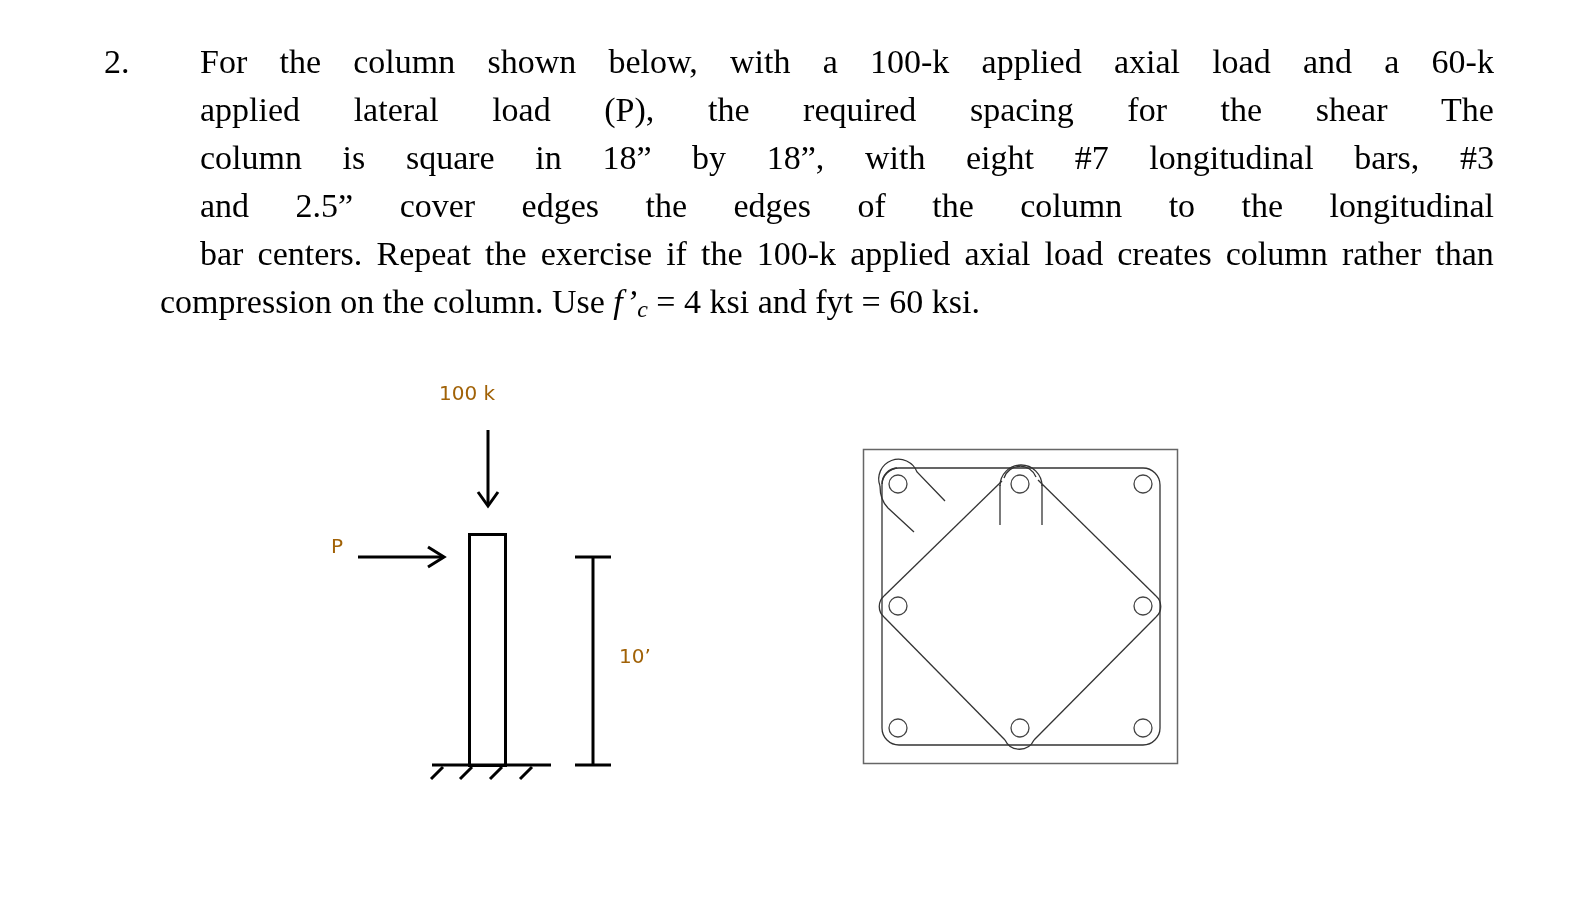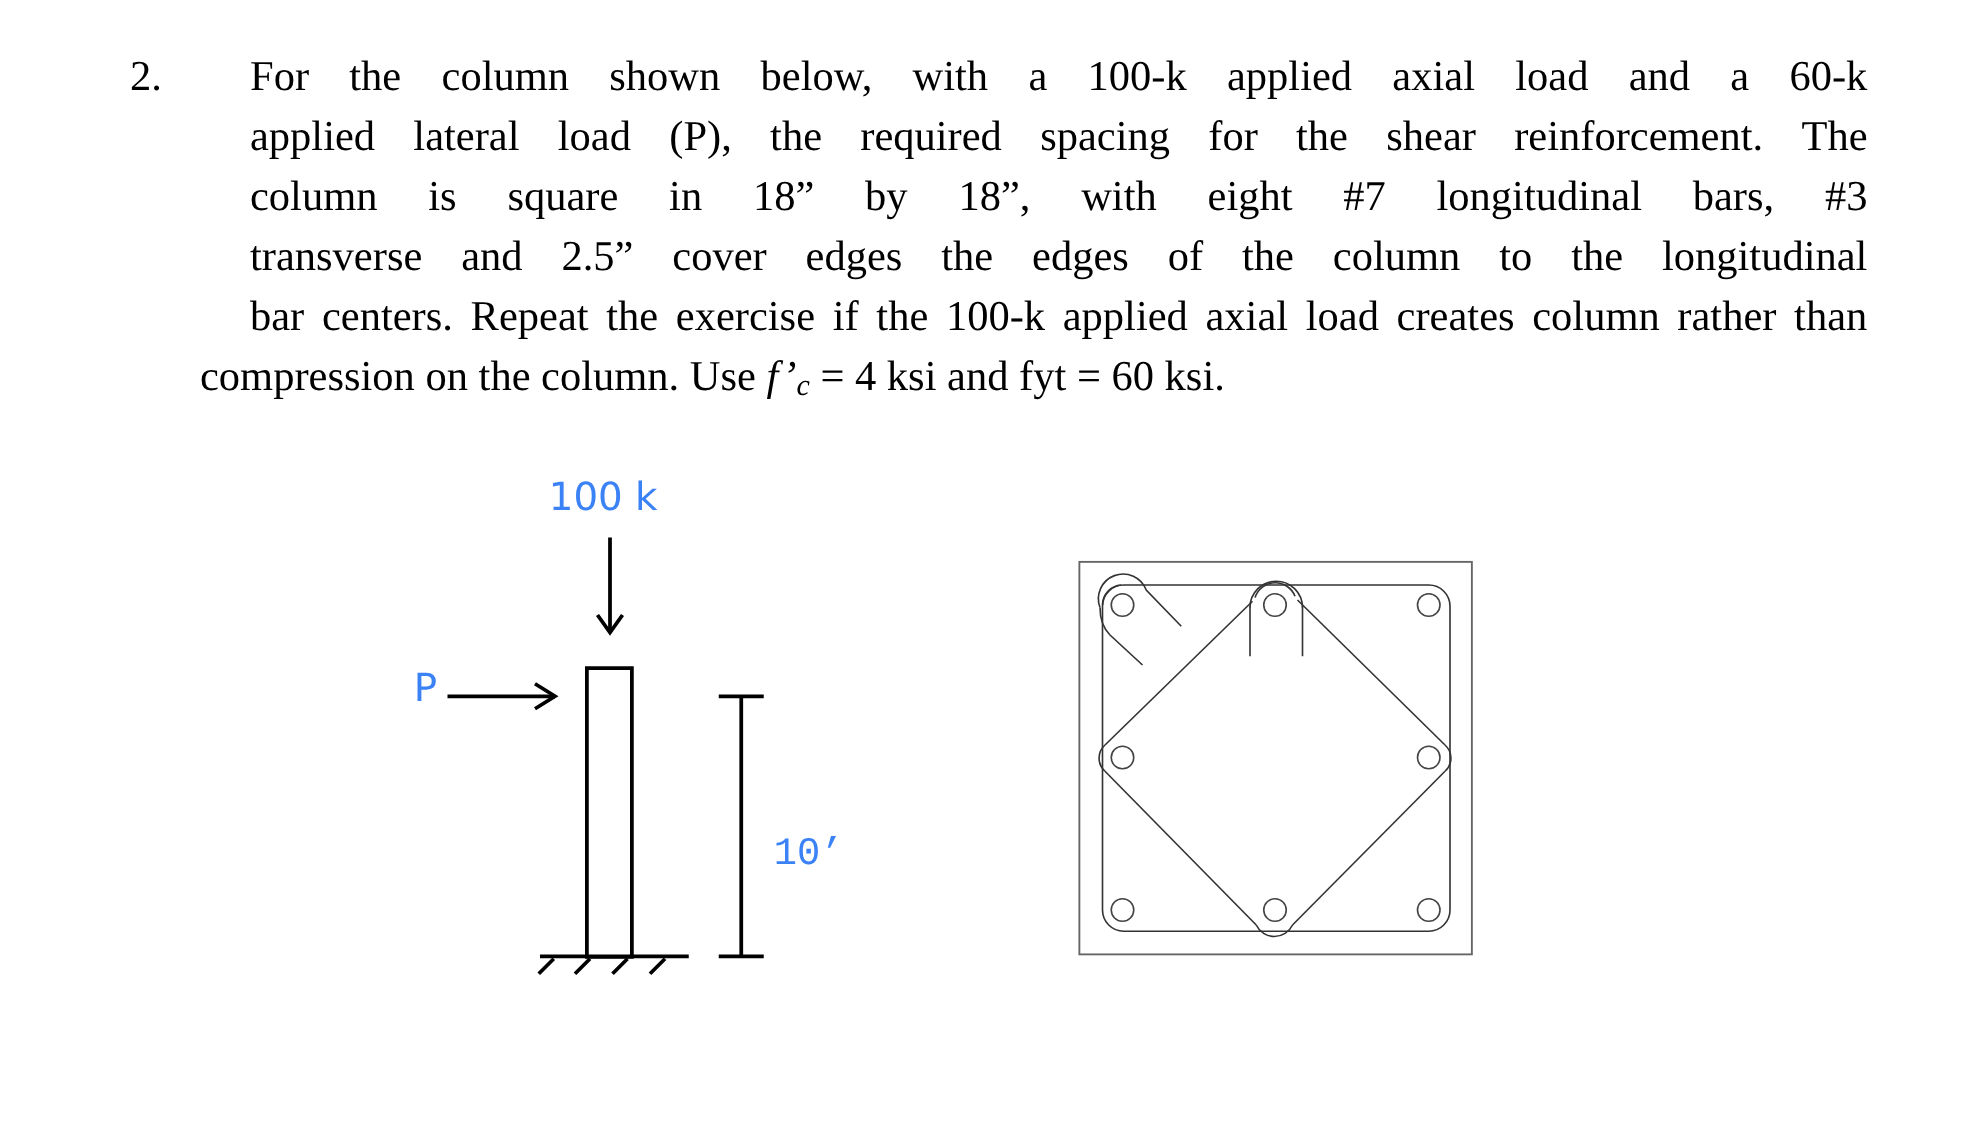--- a/index.html
+++ b/index.html
@@ -62,23 +62,23 @@
       font-style: italic;
     }
     svg {
       position: absolute;
       left: 0;
       top: 0;
     }
     .fig-label {
       position: absolute;
       font-family: "DejaVu Sans", "Liberation Sans", sans-serif;
-      font-size: 31px;
+      font-size: 20px;
       line-height: 1;
-      color: #3b82f6;
+      color: #a16207;
     }
   </style>
 </head>
 <body>
 
 <div class="problem">
   <div class="problem-number">2.</div>
   <div class="problem-text">
     <div class="line">
       <div class="line-inner" id="line0">
@@ -103,21 +103,20 @@
           <span>applied</span>
           <span>lateral</span>
           <span>load</span>
           <span>(P),</span>
           <span>the</span>
           <span>required</span>
           <span>spacing</span>
           <span>for</span>
           <span>the</span>
           <span>shear</span>
-          <span>reinforcement.</span>
           <span>The</span>
         </div>
     </div>
     <div class="line">
       <div class="line-inner" id="line2">
           <span>column</span>
           <span>is</span>
           <span>square</span>
           <span>in</span>
           <span>18”</span>
@@ -126,21 +125,20 @@
           <span>with</span>
           <span>eight</span>
           <span>#7</span>
           <span>longitudinal</span>
           <span>bars,</span>
           <span>#3</span>
         </div>
     </div>
     <div class="line">
       <div class="line-inner" id="line3">
-          <span>transverse</span>
           <span>and</span>
           <span>2.5”</span>
           <span>cover</span>
           <span>edges</span>
           <span>the</span>
           <span>edges</span>
           <span>of</span>
           <span>the</span>
           <span>column</span>
           <span>to</span>
@@ -169,21 +167,21 @@
     </div>
     <div class="line last">
       <span>compression on the column.  Use </span><span class="italic">f’</span><span class="sub">c</span><span> = 4 ksi and fyt = 60 ksi.</span>
     </div>
   </div>
 </div>
 
 <div>
   <div class="fig-label" style="left:439px; top:383px;">100 k</div>
   <div class="fig-label" style="left:331px; top:536px;">P</div>
-  <div class="fig-label" style="left:619px; top:668px;font-family:Liberation Mono, monospace;">10’</div>
+  <div class="fig-label" style="left:619px; top:646px;">10’</div>
 
   <svg width="1570" height="908" viewBox="0 0 1570 908">
 
     <g stroke="#000" stroke-width="3" fill="none" stroke-linecap="butt">
       <line x1="488" y1="430" x2="488" y2="505"></line>
       <polyline points="478,492 488,506 498,492"></polyline>
     </g>
 
     <g stroke="#000" stroke-width="3" fill="none">
       <line x1="358" y1="557" x2="444" y2="557"></line>

